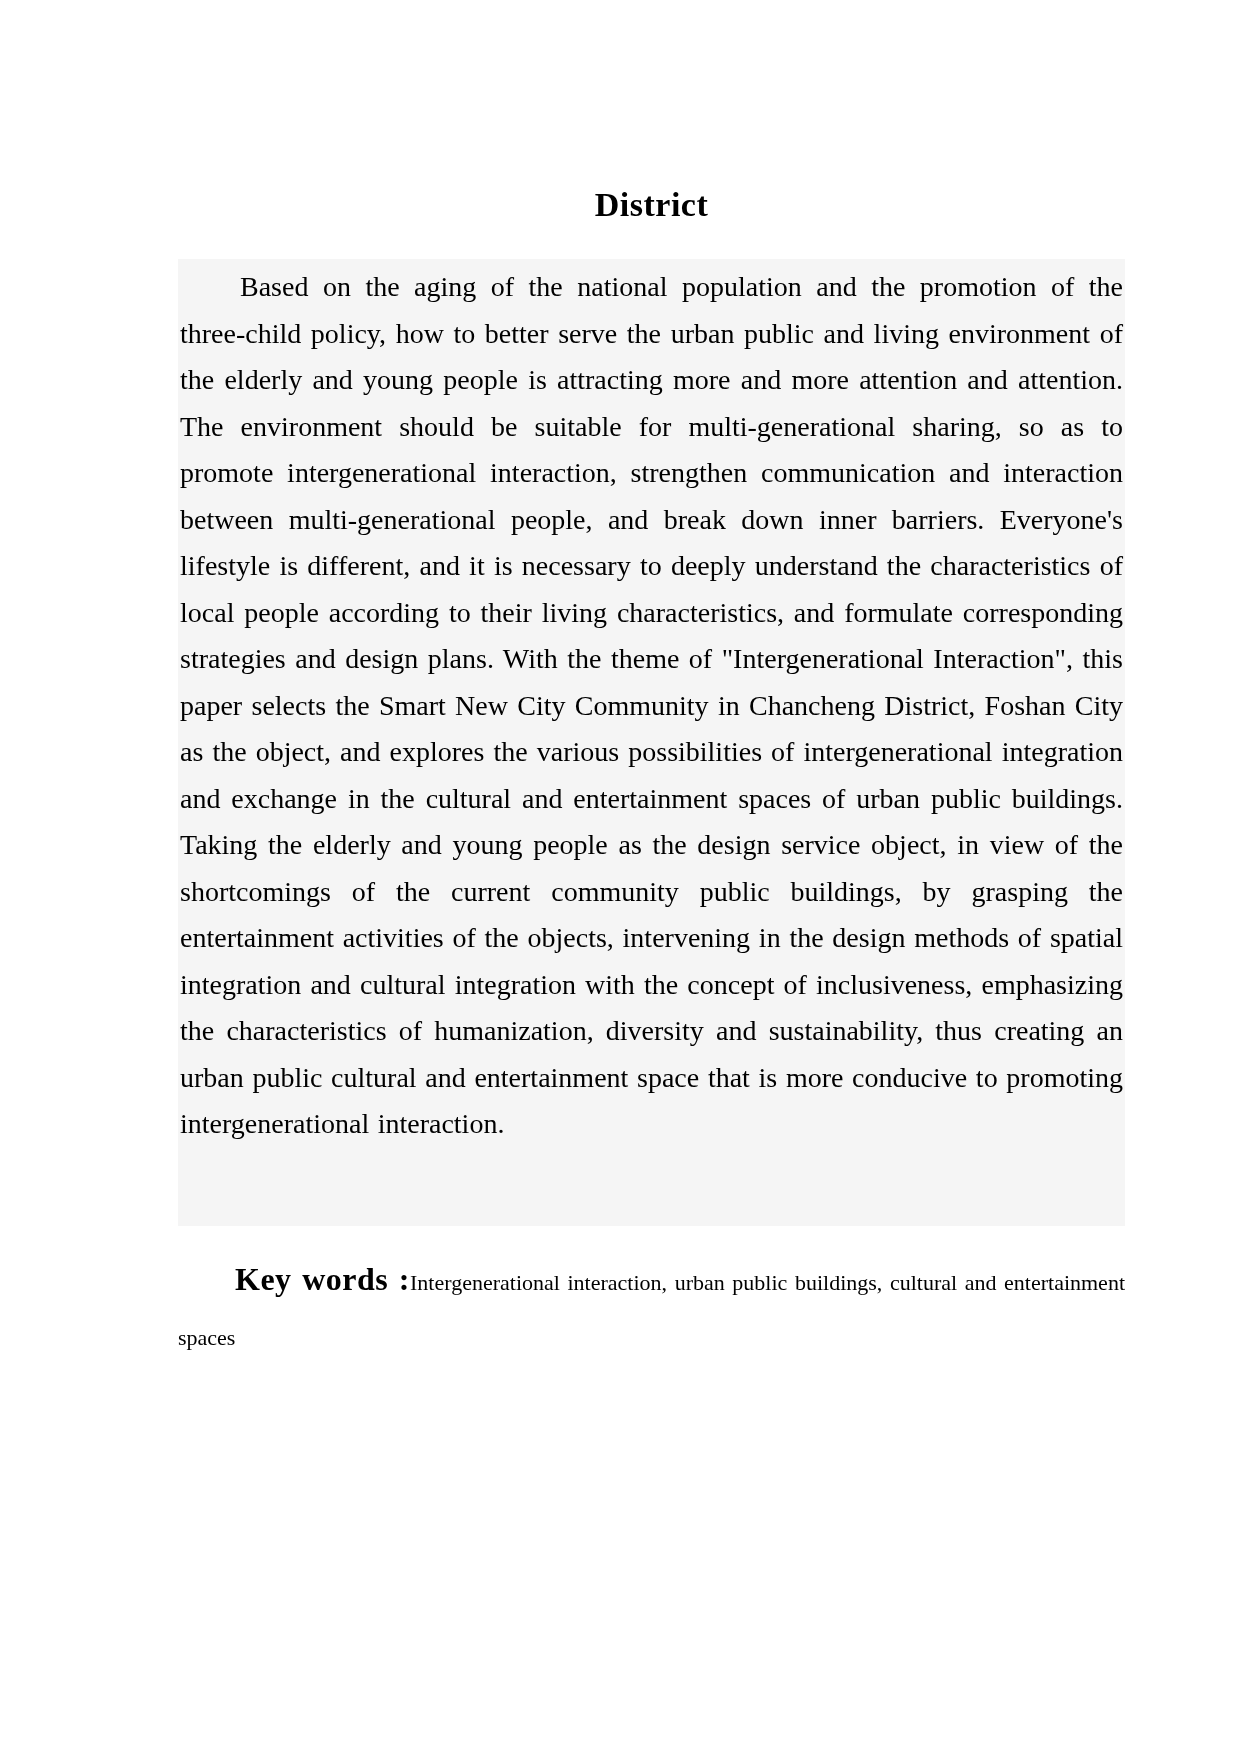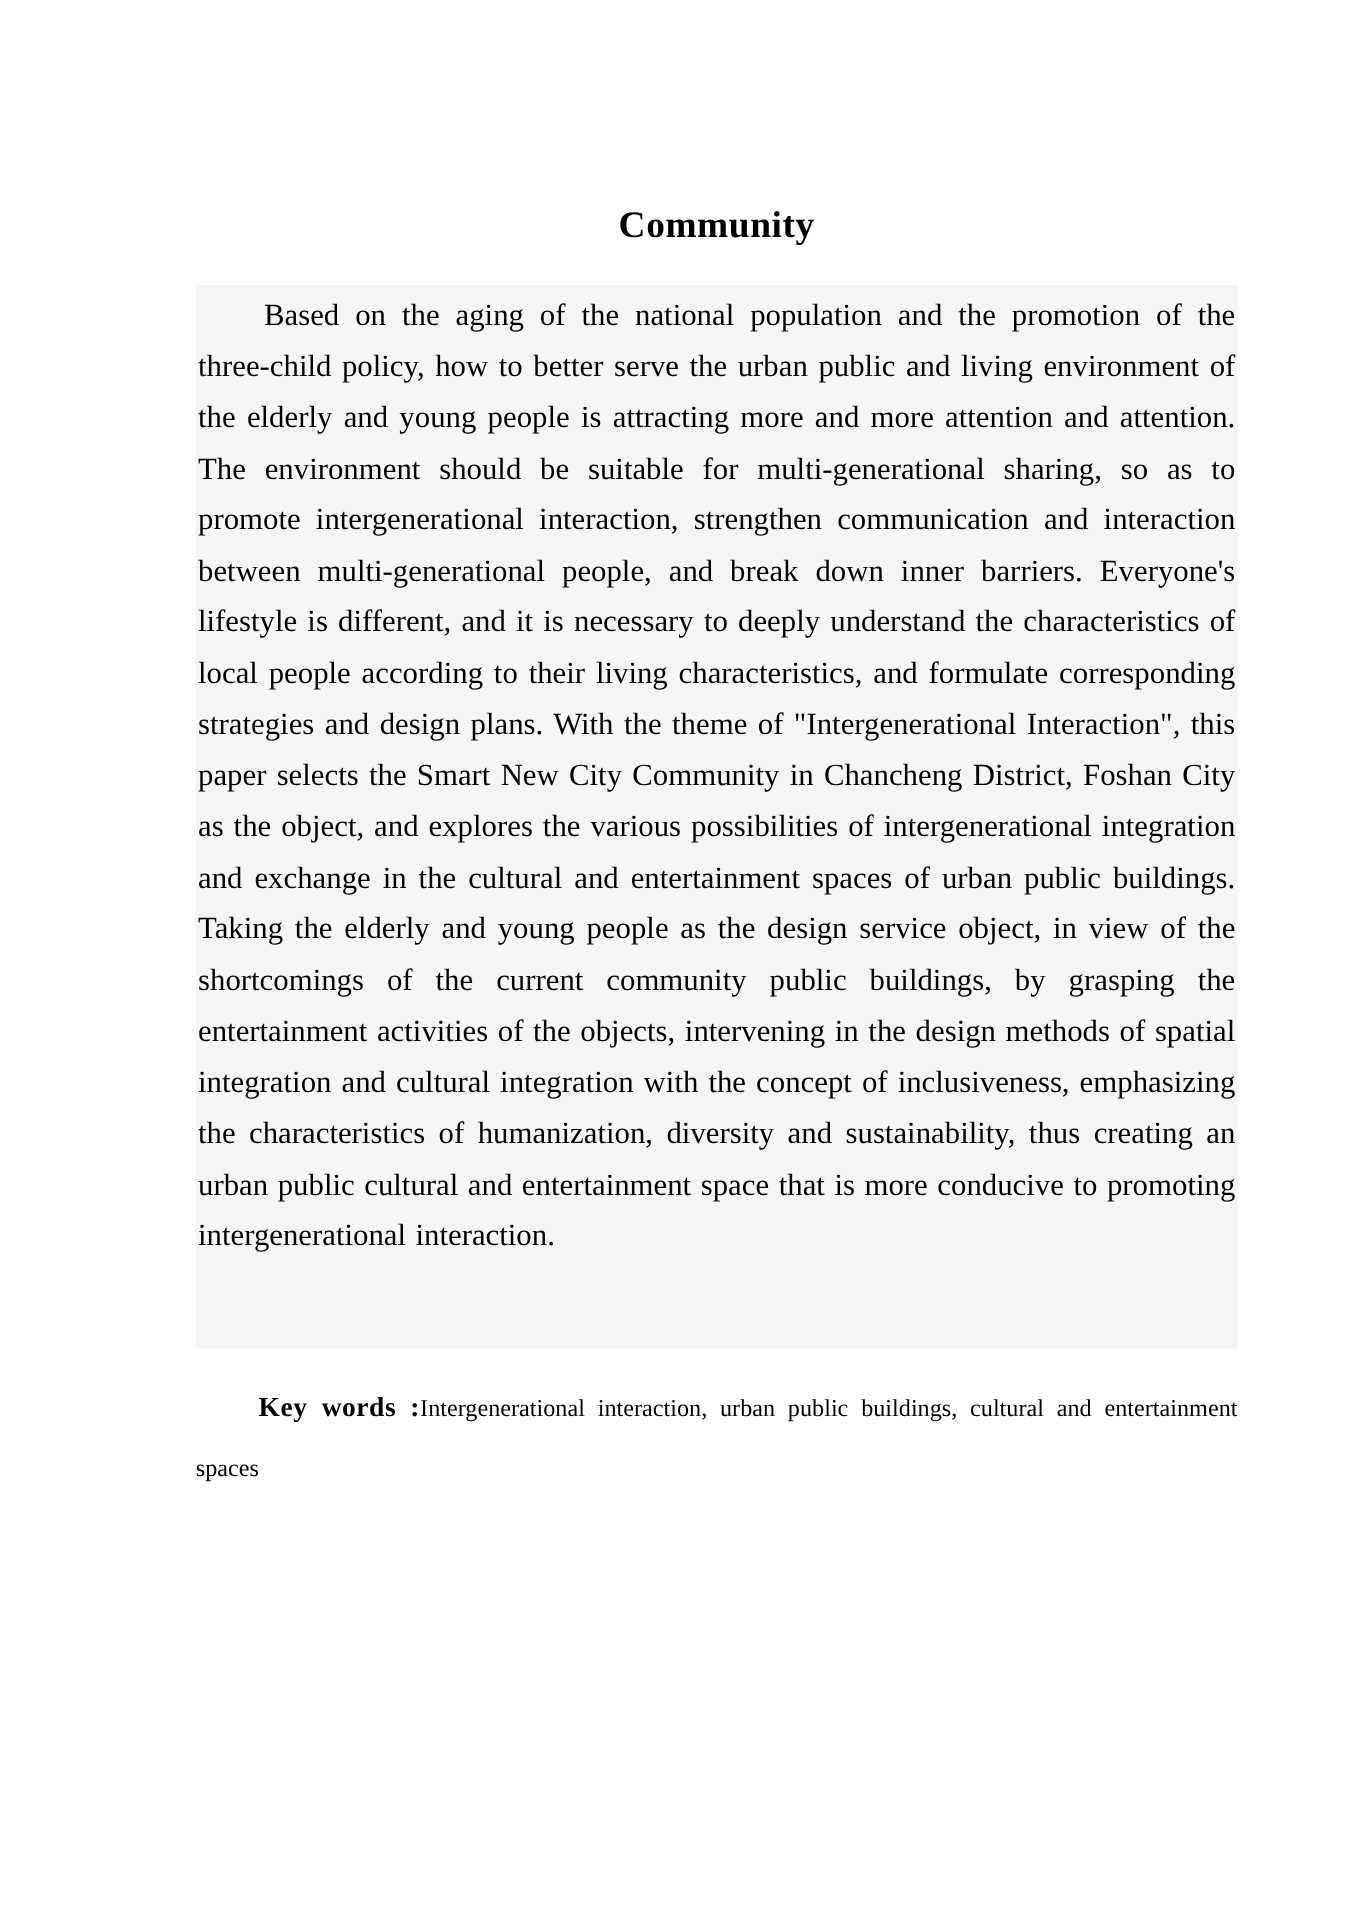--- a/index.html
+++ b/index.html
@@ -47,31 +47,31 @@
   .keywords {
     margin-top: 26px;
     font-size: 22px;
     line-height: 55px;
     text-align: justify;
     text-indent: 57px;
     word-spacing: 2px;
   }
   .keywords-label {
     font-weight: bold;
-    font-size: 25px;
+    font-size: 32px;
     letter-spacing: 0.5px;
   }
 </style>
 </head>
 <body>
 
 <div class="page">
   <div class="content">
 
-    <h1 class="title">Community</h1>
+    <h1 class="title">District</h1>
 
     <div class="abstract-block">
       <p class="abstract-text">Based on the aging of the national population and the promotion of the three-child policy, how to better serve the urban public and living environment of the elderly and young people is attracting more and more attention and attention. The environment should be suitable for multi-generational sharing, so as to promote intergenerational interaction, strengthen communication and interaction between multi-generational people, and break down inner barriers. Everyone's lifestyle is different, and it is necessary to deeply understand the characteristics of local people according to their living characteristics, and formulate corresponding strategies and design plans. With the theme of "Intergenerational Interaction", this paper selects the Smart New City Community in Chancheng District, Foshan City as the object, and explores the various possibilities of intergenerational integration and exchange in the cultural and entertainment spaces of urban public buildings. Taking the elderly and young people as the design service object, in view of the shortcomings of the current community public buildings, by grasping the entertainment activities of the objects, intervening in the design methods of spatial integration and cultural integration with the concept of inclusiveness, emphasizing the characteristics of humanization, diversity and sustainability, thus creating an urban public cultural and entertainment space that is more conducive to promoting intergenerational interaction.</p>
     </div>
 
     <p class="keywords"><span class="keywords-label">Key words :</span><span>Intergenerational interaction, urban public buildings, cultural and entertainment spaces</span></p>
 
   </div>
 </div>
 

